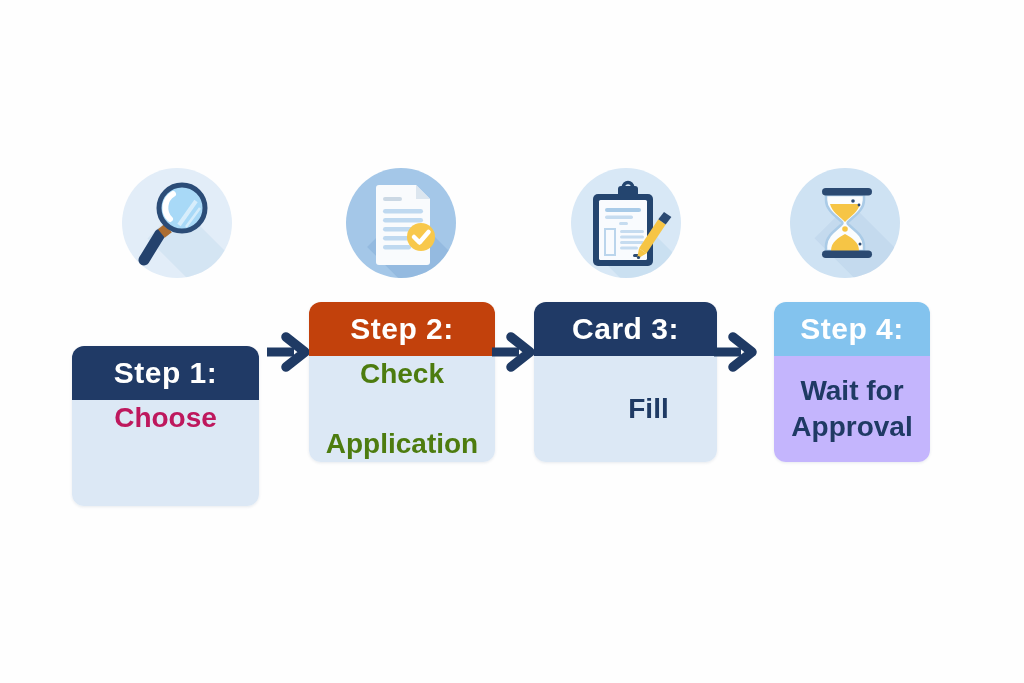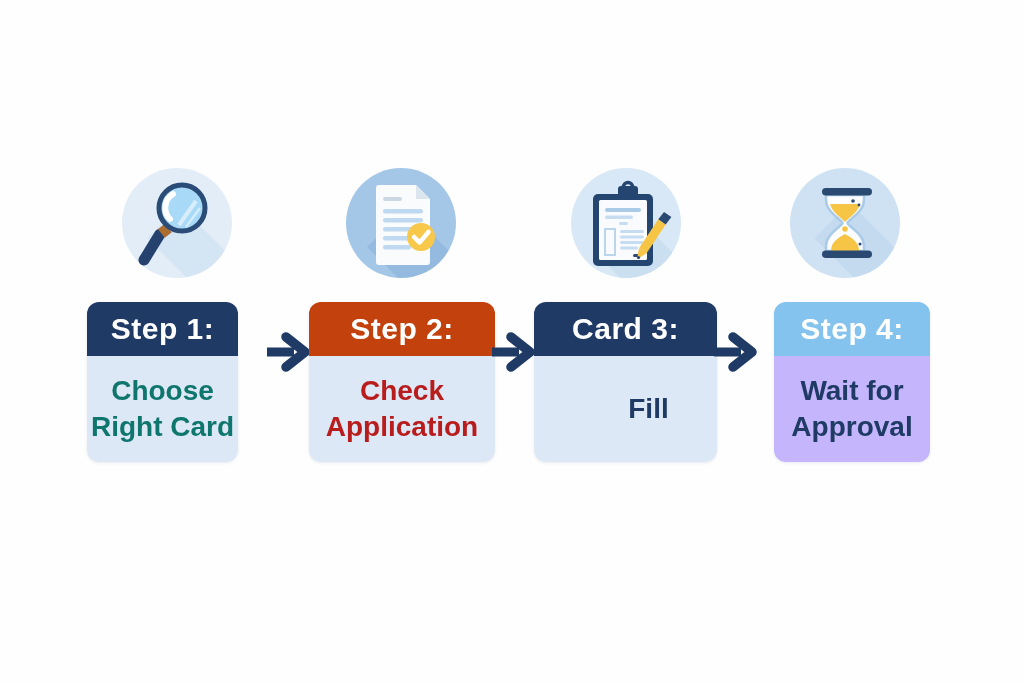--- a/index.html
+++ b/index.html
@@ -12,21 +12,21 @@
   .canvas{position:absolute;left:0;top:0;width:1024px;height:683px;}
 
   
   .icon-wrap{position:absolute;top:168px;width:110px;height:110px;}
   .icon-wrap svg{display:block;width:110px;height:110px;}
   .i1{left:122px;} .i2{left:346px;} .i3{left:571px;} .i4{left:790px;}
 
   
   .card{position:absolute;top:302px;height:160px;border-radius:12px;
         box-shadow:0 1px 3px rgba(31,58,102,0.10);}
-  .c1{left:87px;width:151px;}
+  .c1{left:72px;width:187px;margin-top:44px;}
   .c2{left:309px;width:186px;}
   .c3{left:534px;width:183px;}
   .c4{left:774px;width:156px;}
   .card-header{
     height:54px;border-radius:12px 12px 0 0;
     display:flex;align-items:center;justify-content:center;
     font-size:30px;font-weight:700;letter-spacing:0.5px;
   }
   .card-body{
     height:106px;border-radius:0 0 12px 12px;
@@ -139,38 +139,37 @@
       <circle cx="70" cy="76" r="1.5" fill="#2B4A72"></circle>
       <rect x="32" y="20" width="50" height="7.5" rx="3.75" fill="#2B4A72"></rect>
       <rect x="32" y="82.5" width="50" height="7.5" rx="3.75" fill="#2B4A72"></rect>
     </svg>
   </div>
 
   <div class="card c1">
     <div class="card-header" style="background-color: rgb(32, 58, 102); color: rgb(255, 255, 255);">
       <span>Step 1:</span>
     </div>
-    <div class="card-body" style="background-color: rgb(220, 232, 245); color: #0f766e;">
+    <div class="card-body" style="background-color: rgb(220, 232, 245); color: #be185d; justify-content: space-between;">
       <div>Choose</div>
-      <div>Right Card</div>
     </div>
   </div>
 
   <div class="arrow a1" style="color: rgb(31, 58, 100);">
     <svg viewBox="0 0 44 40" aria-hidden="true">
       <path d="M0,20 H27" stroke="currentColor" stroke-width="9" fill="none"></path>
       <path d="M19,5 L38,20 L19,35" fill="none" stroke="currentColor" stroke-width="9.5" stroke-linecap="round" stroke-linejoin="round"></path>
     </svg>
   </div>
 
   <div class="card c2">
     <div class="card-header" style="background-color: #c2410c; color: rgb(255, 255, 255);">
       <span>Step 2:</span>
     </div>
-    <div class="card-body" style="background-color: rgb(220, 232, 245); color: #b91c1c;">
+    <div class="card-body" style="background-color: rgb(220, 232, 245); color: #4d7c0f; justify-content: space-between;">
       <div>Check</div>
       <div>Application</div>
     </div>
   </div>
 
   <div class="arrow a2" style="color: rgb(31, 58, 100);">
     <svg viewBox="0 0 44 40" aria-hidden="true">
       <path d="M0,20 H27" stroke="currentColor" stroke-width="9" fill="none"></path>
       <path d="M19,5 L38,20 L19,35" fill="none" stroke="currentColor" stroke-width="9.5" stroke-linecap="round" stroke-linejoin="round"></path>
     </svg>

